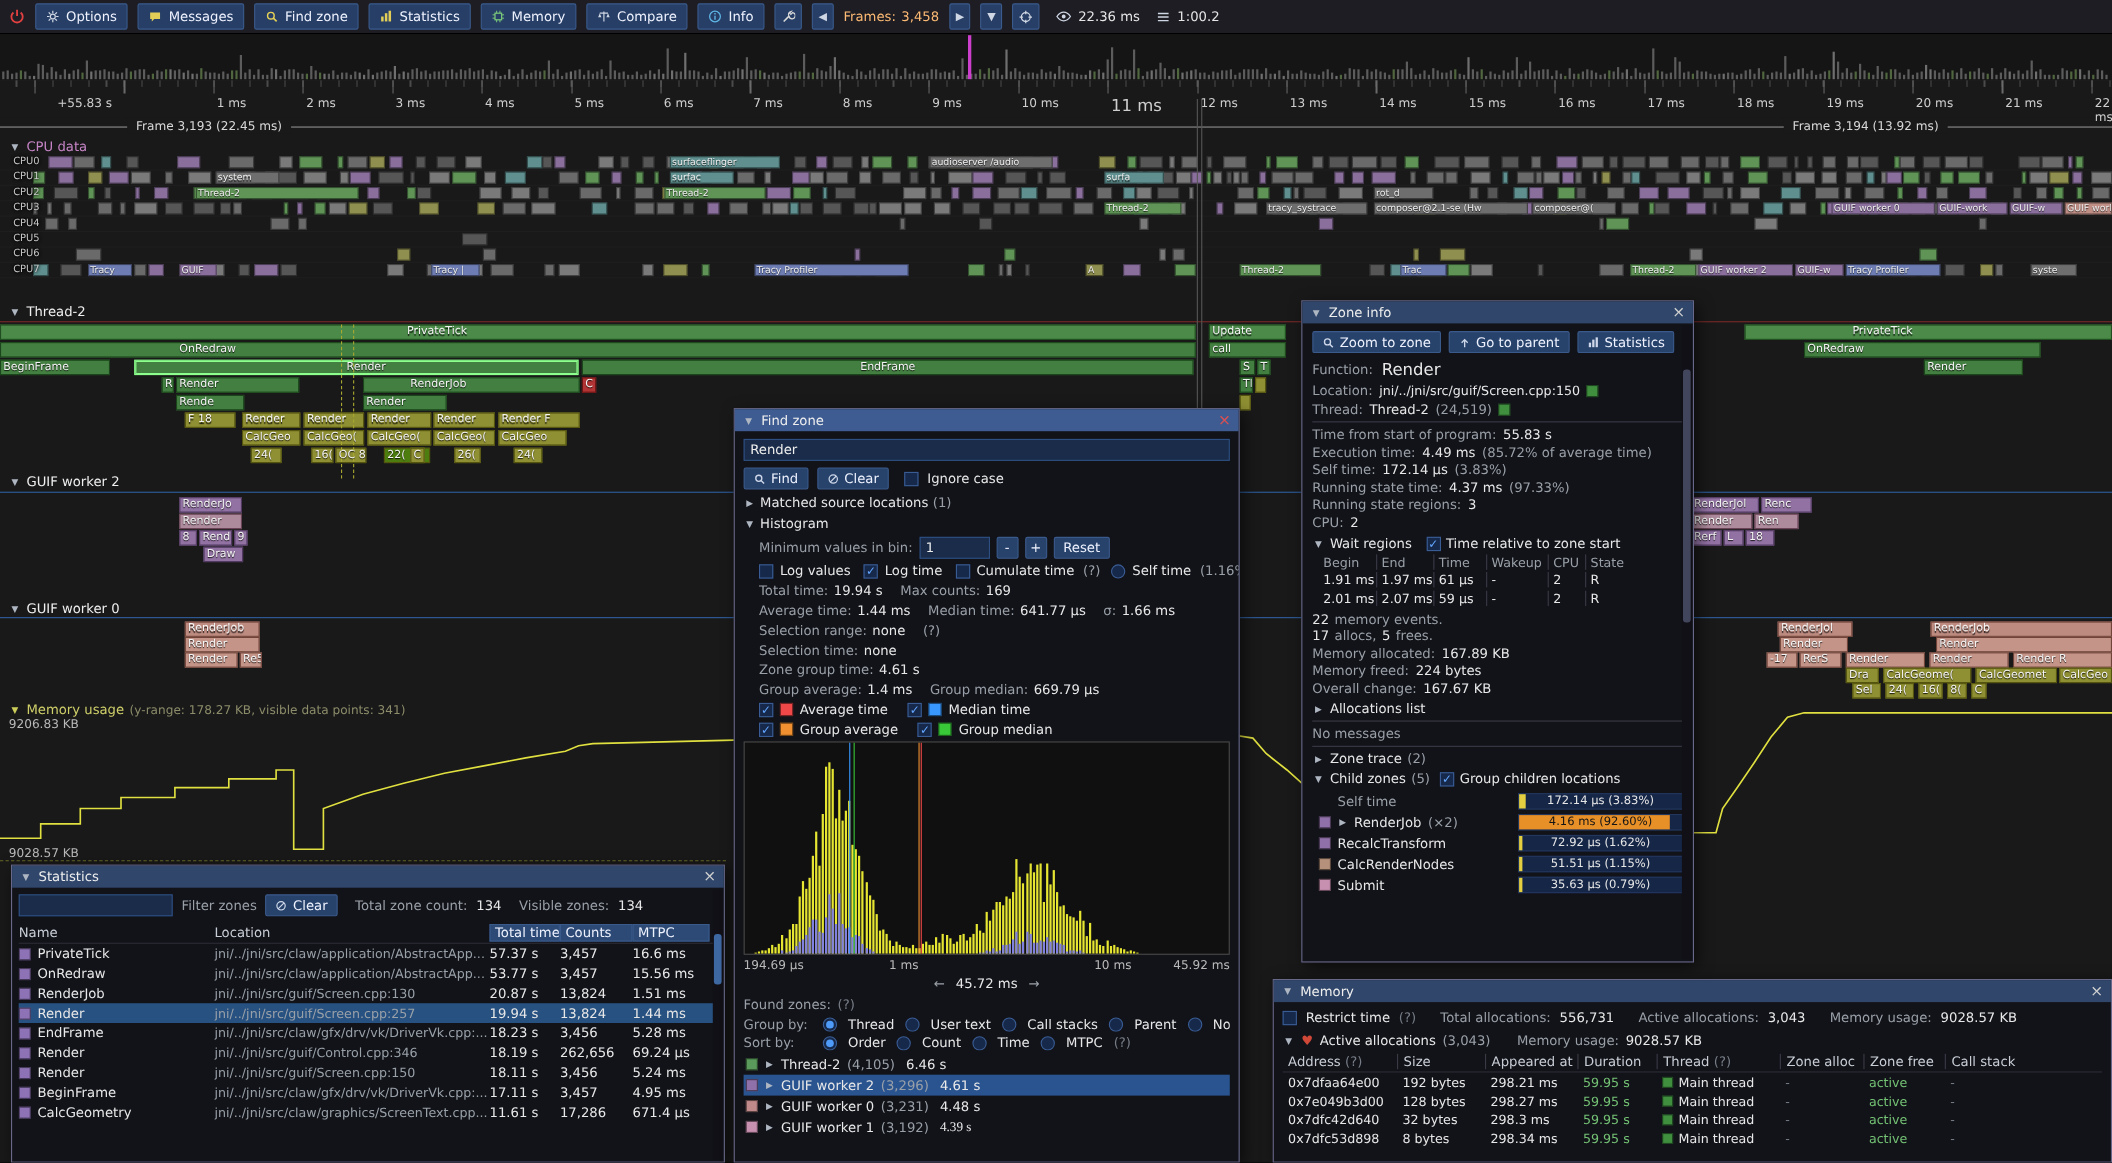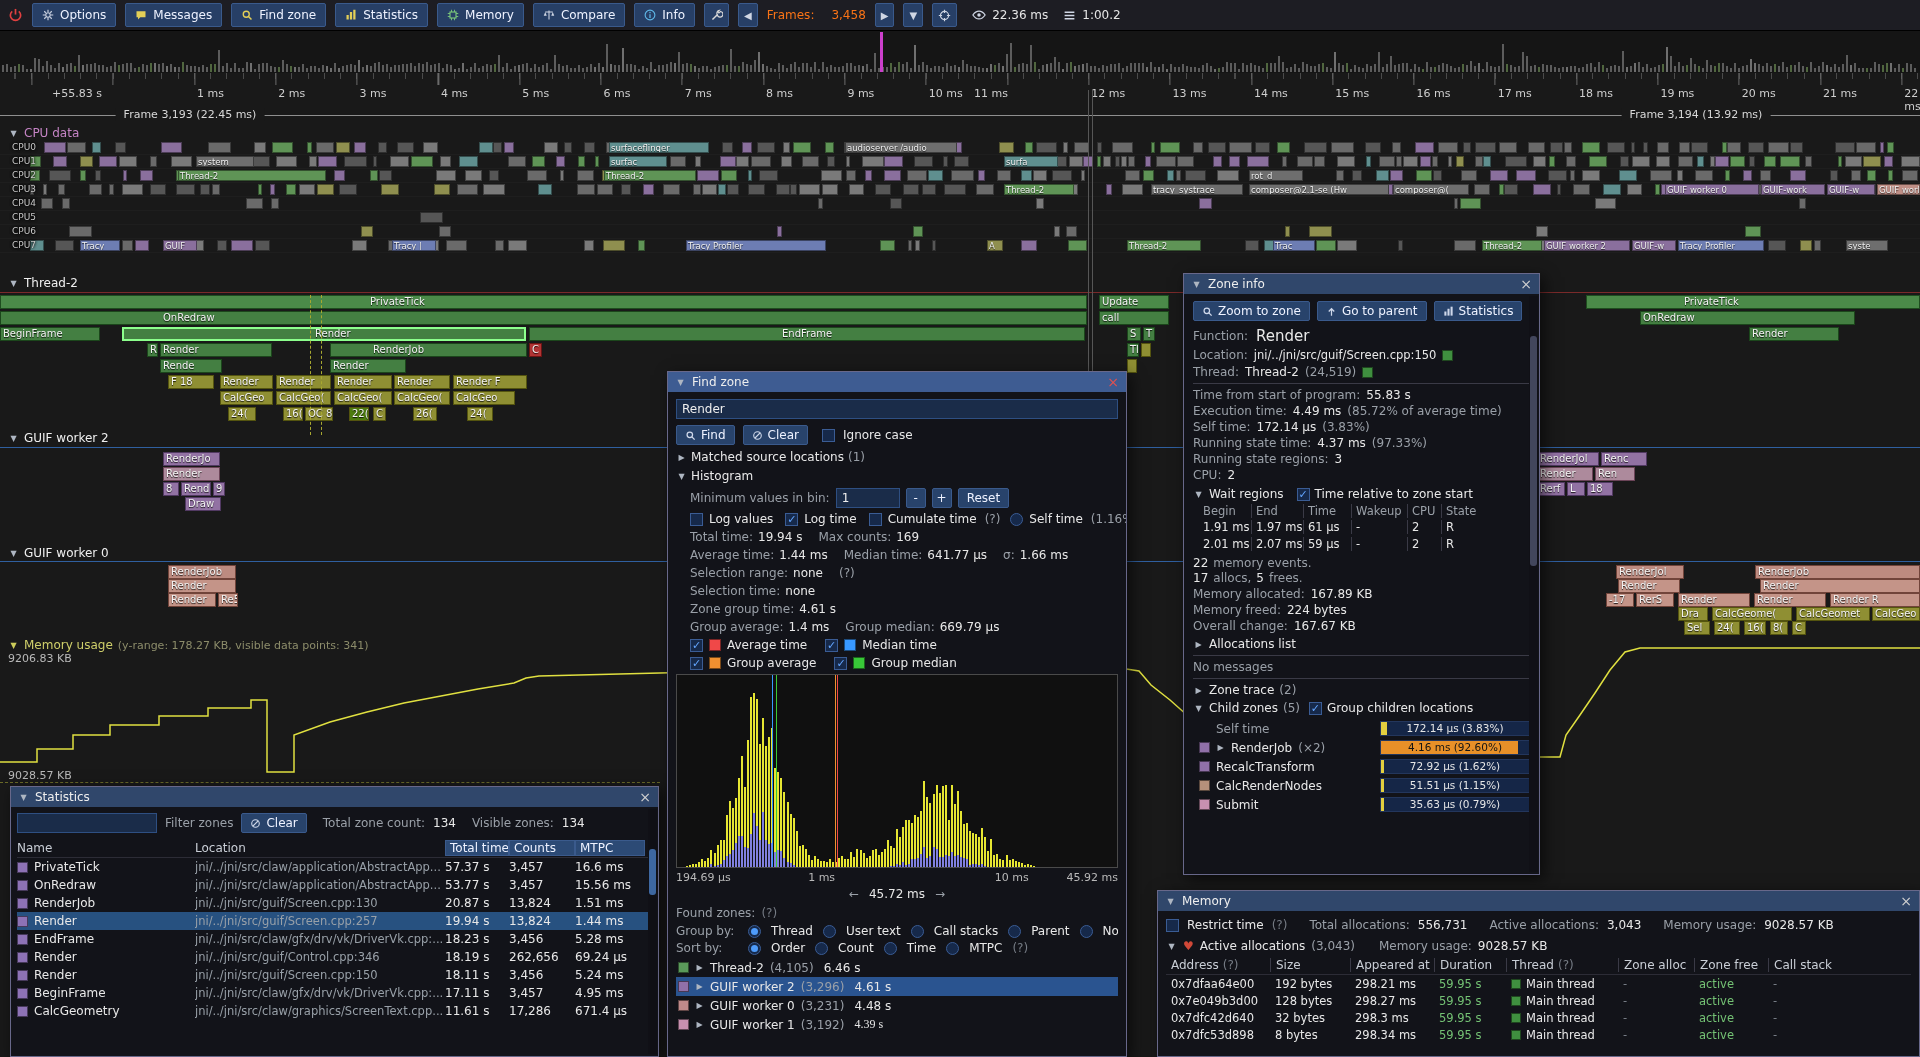--- a/index.html
+++ b/index.html
@@ -122,21 +122,21 @@
         </svg>
         <span>Info</span>
       </div>
       <div class="tbtn ticon">
         <svg width="13" height="13" viewBox="0 0 16 16">
           <path d="M3 13l6-6" stroke="#d8d8d8" stroke-width="1.8"></path>
           <path d="M9 7a3.5 3.5 0 104-4l-2 2-1.4-1.4 2-2a3.5 3.5 0 00-2.6 5.4" stroke="#d8d8d8" stroke-width="1.4" fill="none"></path>
         </svg>
       </div>
       <div class="tbtn ticon" style="color: rgb(207, 214, 228); font-size: 10px;">◀</div>
-      <div class="tstat row" style="gap: 17px; color: #f97316; text-align: center;">
+      <div class="tstat row" style="gap: 5px; color: #fdba74; text-align: center;">
         <span>Frames:</span>
         <span>3,458</span>
       </div>
       <div class="tbtn ticon" style="color: rgb(207, 214, 228); font-size: 10px;">▶</div>
       <div class="tbtn ticon" style="color: rgb(207, 214, 228); font-size: 10px;">▼</div>
       <div class="tbtn ticon">
         <svg width="13" height="13" viewBox="0 0 16 16">
           <circle cx="8" cy="8" r="5" fill="none" stroke="#cfd6e4" stroke-width="1.4"></circle>
           <path d="M8 1v4M8 11v4M1 8h4M11 8h4" stroke="#cfd6e4" stroke-width="1.4"></path>
         </svg>
@@ -644,21 +644,21 @@
       <span style="position: absolute; left: 197px; top: 14px; font-size: 11px; color: rgb(207, 207, 207);">1 ms</span>
       <span style="position: absolute; left: 278.3px; top: 14px; font-size: 11px; color: rgb(207, 207, 207);">2 ms</span>
       <span style="position: absolute; left: 359.6px; top: 14px; font-size: 11px; color: rgb(207, 207, 207);">3 ms</span>
       <span style="position: absolute; left: 440.9px; top: 14px; font-size: 11px; color: rgb(207, 207, 207);">4 ms</span>
       <span style="position: absolute; left: 522.2px; top: 14px; font-size: 11px; color: rgb(207, 207, 207);">5 ms</span>
       <span style="position: absolute; left: 603.5px; top: 14px; font-size: 11px; color: rgb(207, 207, 207);">6 ms</span>
       <span style="position: absolute; left: 684.8px; top: 14px; font-size: 11px; color: rgb(207, 207, 207);">7 ms</span>
       <span style="position: absolute; left: 766.1px; top: 14px; font-size: 11px; color: rgb(207, 207, 207);">8 ms</span>
       <span style="position: absolute; left: 847.4px; top: 14px; font-size: 11px; color: rgb(207, 207, 207);">9 ms</span>
       <span style="position: absolute; left: 928.7px; top: 14px; font-size: 11px; color: rgb(207, 207, 207);">10 ms</span>
-      <span style="position: absolute; left: 974px; top: 14px; font-size: 11px; color: rgb(207, 207, 207);">11 ms</span>
+      <span style="position: absolute; left: 1010px; top: 14px; font-size: 15px; color: rgb(207, 207, 207);">11 ms</span>
       <span style="position: absolute; left: 1091.3px; top: 14px; font-size: 11px; color: rgb(207, 207, 207);">12 ms</span>
       <span style="position: absolute; left: 1172.6px; top: 14px; font-size: 11px; color: rgb(207, 207, 207);">13 ms</span>
       <span style="position: absolute; left: 1253.9px; top: 14px; font-size: 11px; color: rgb(207, 207, 207);">14 ms</span>
       <span style="position: absolute; left: 1335.2px; top: 14px; font-size: 11px; color: rgb(207, 207, 207);">15 ms</span>
       <span style="position: absolute; left: 1416.5px; top: 14px; font-size: 11px; color: rgb(207, 207, 207);">16 ms</span>
       <span style="position: absolute; left: 1497.8px; top: 14px; font-size: 11px; color: rgb(207, 207, 207);">17 ms</span>
       <span style="position: absolute; left: 1579.1px; top: 14px; font-size: 11px; color: rgb(207, 207, 207);">18 ms</span>
       <span style="position: absolute; left: 1660.4px; top: 14px; font-size: 11px; color: rgb(207, 207, 207);">19 ms</span>
       <span style="position: absolute; left: 1741.7px; top: 14px; font-size: 11px; color: rgb(207, 207, 207);">20 ms</span>
       <span style="position: absolute; left: 1823px; top: 14px; font-size: 11px; color: rgb(207, 207, 207);">21 ms</span>
@@ -1164,21 +1164,21 @@
       <div class="zone" style="left: 394px; top: 375px; width: 56px; background: rgb(143, 143, 51); border-color: rgb(84, 84, 15);"><span>Render</span></div>
       <div class="zone" style="left: 453px; top: 375px; width: 74px; background: rgb(143, 143, 51); border-color: rgb(84, 84, 15);"><span>Render F</span></div>
       <div class="zone" style="left: 220px; top: 391px; width: 53px; background: rgb(143, 143, 51); border-color: rgb(84, 84, 15);"><span>CalcGeo</span></div>
       <div class="zone" style="left: 276px; top: 391px; width: 55px; background: rgb(143, 143, 51); border-color: rgb(84, 84, 15);"><span>CalcGeo(</span></div>
       <div class="zone" style="left: 334px; top: 391px; width: 58px; background: rgb(143, 143, 51); border-color: rgb(84, 84, 15);"><span>CalcGeo(</span></div>
       <div class="zone" style="left: 394px; top: 391px; width: 56px; background: rgb(143, 143, 51); border-color: rgb(84, 84, 15);"><span>CalcGeo(</span></div>
       <div class="zone" style="left: 453px; top: 391px; width: 62px; background: rgb(143, 143, 51); border-color: rgb(84, 84, 15);"><span>CalcGeo</span></div>
       <div class="zone" style="left: 228px; top: 407px; width: 28px; background: rgb(143, 143, 51); border-color: rgb(84, 84, 15);"><span>24(</span></div>
       <div class="zone" style="left: 283px; top: 407px; width: 20px; background: rgb(143, 143, 51); border-color: rgb(84, 84, 15);"><span>16(</span></div>
       <div class="zone" style="left: 305px; top: 407px; width: 28px; background: rgb(143, 143, 51); border-color: rgb(84, 84, 15);"><span>OC 8</span></div>
-      <div class="zone" style="left: 349px; top: 407px; width: 20px; background: #4d7c0f; border-color: rgb(84, 84, 15);"><span>22(</span></div>
+      <div class="zone" style="left: 349px; top: 407px; width: 42px; background: #4d7c0f; border-color: rgb(84, 84, 15);"><span>22(</span></div>
       <div class="zone" style="left: 373px; top: 407px; width: 13px; background: rgb(143, 143, 51); border-color: rgb(84, 84, 15);"><span>C</span></div>
       <div class="zone" style="left: 413px; top: 407px; width: 24px; background: rgb(143, 143, 51); border-color: rgb(84, 84, 15);"><span>26(</span></div>
       <div class="zone" style="left: 467px; top: 407px; width: 26px; background: rgb(143, 143, 51); border-color: rgb(84, 84, 15);"><span>24(</span></div>
       <div class="thdr" style="top: 431px;">
         <span class="tri">▼</span>
         <span>GUIF worker 2</span>
       </div>
       <div style="position: absolute; left: 0px; top: 447px; width: 1920px; height: 1px; background: rgb(47, 95, 159);"></div>
       <div class="zone" style="left: 163px; top: 452px; width: 57px; background: rgb(146, 114, 163); border-color: rgb(81, 57, 98);"><span>RenderJo</span></div>
       <div class="zone" style="left: 1537px; top: 452px; width: 62px; background: rgb(146, 114, 163); border-color: rgb(81, 57, 98);"><span>RenderJol</span></div>

